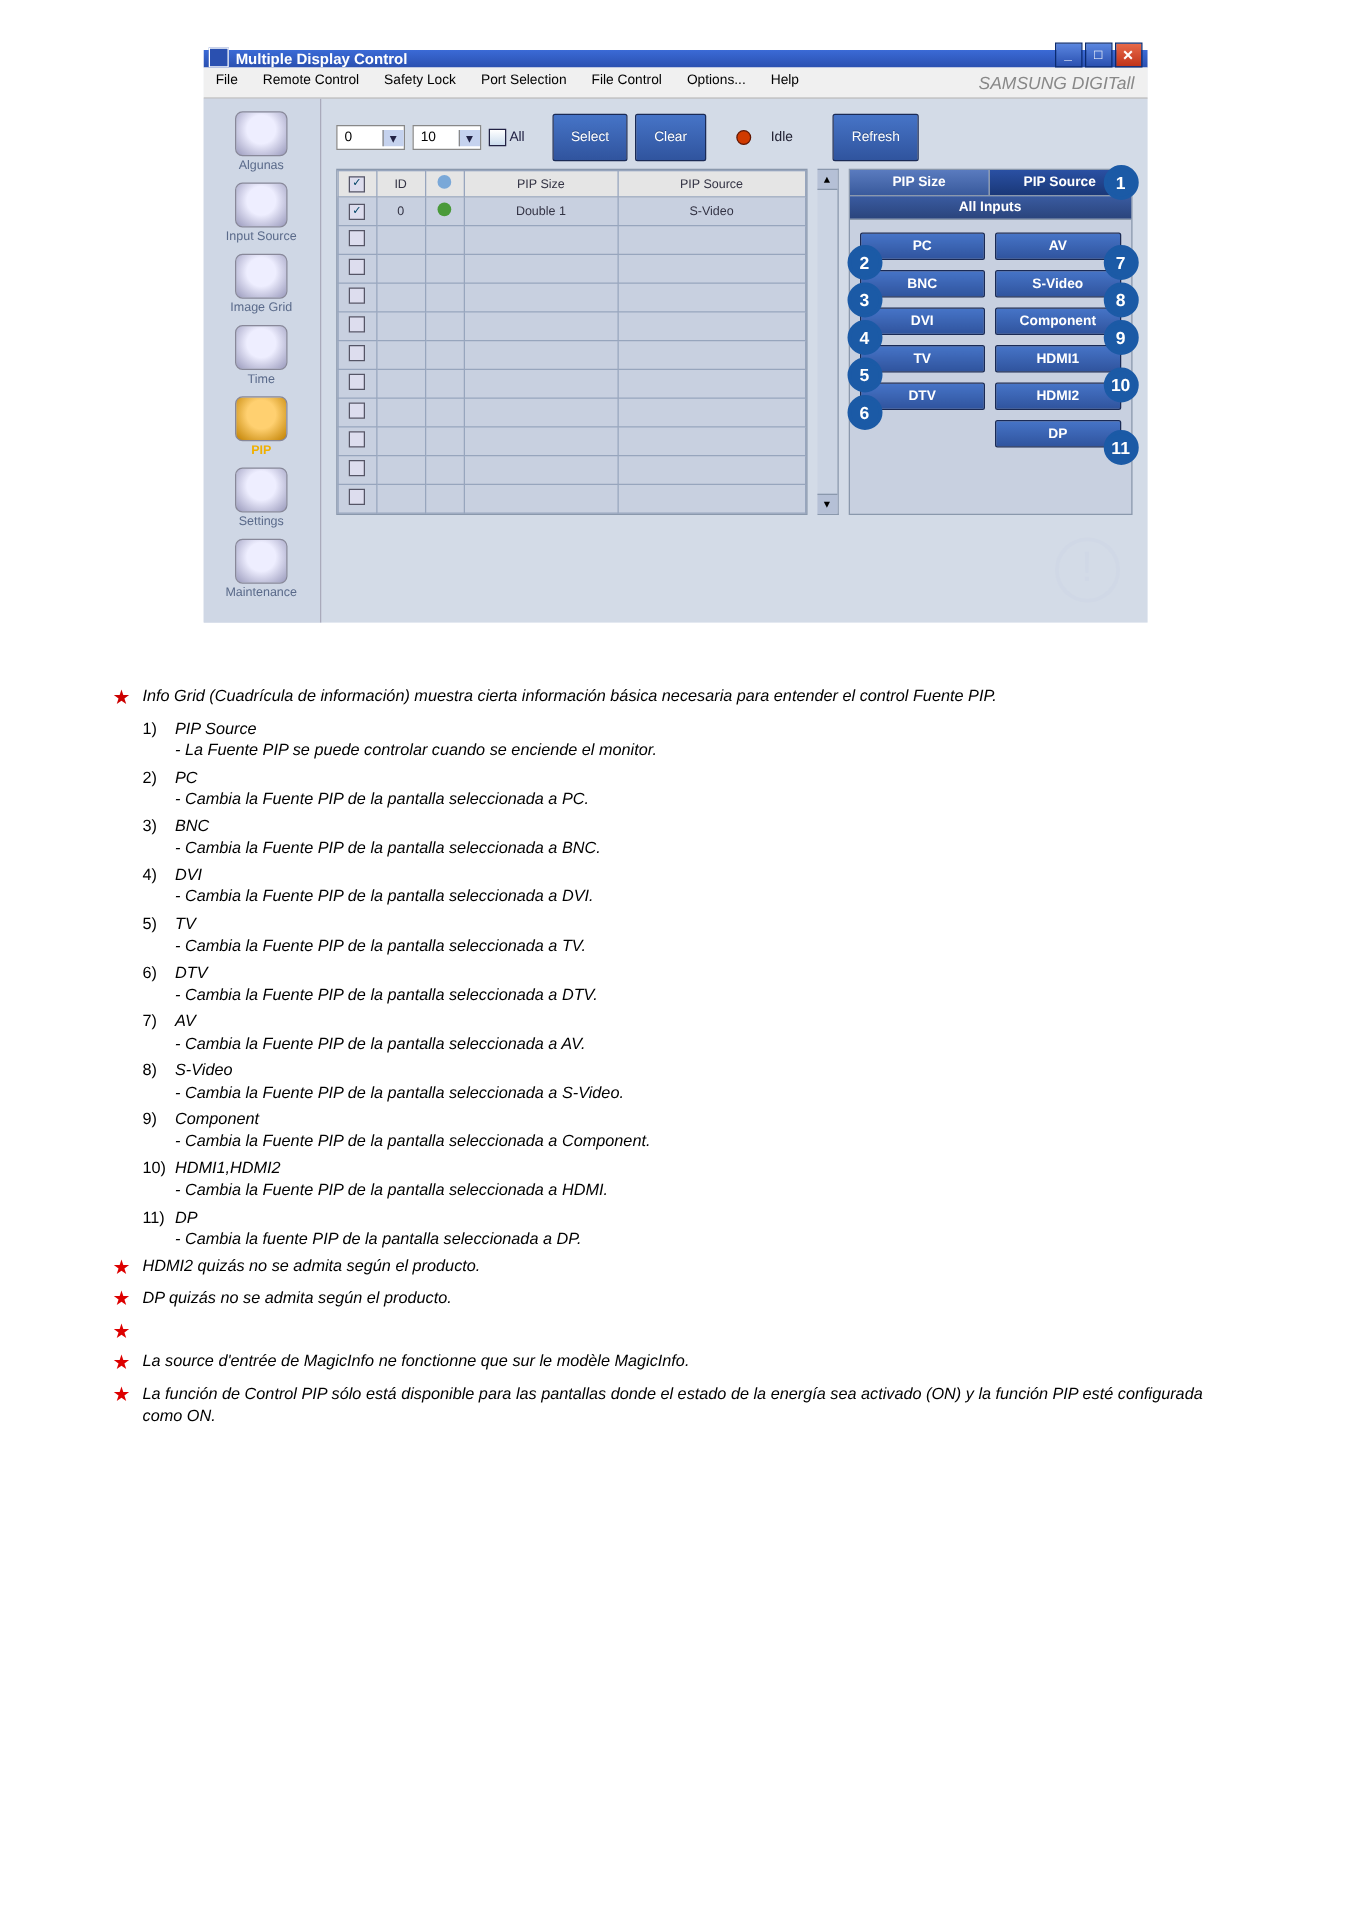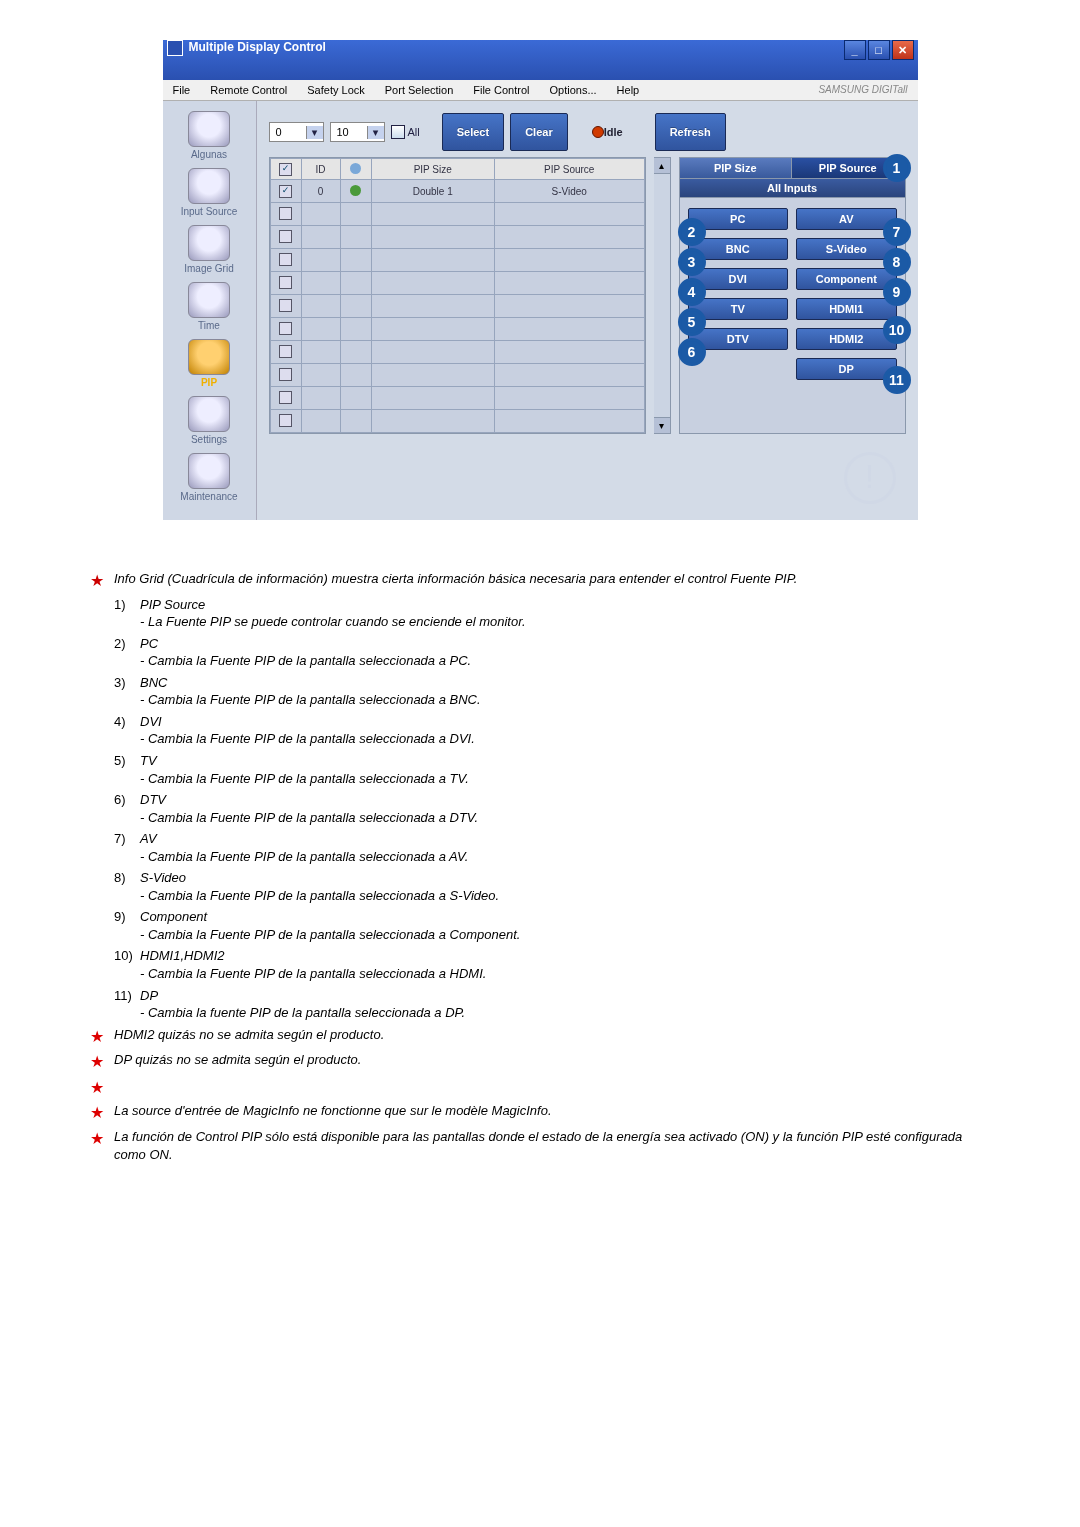--- a/index.html
+++ b/index.html
@@ -12,23 +12,23 @@
   }
   
   .app {
     width: 755px;
     margin: 0 auto 50px auto;
     border: 1px solid #3b5x;
     background: #ebeef5;
   }
   .titlebar {
     background: linear-gradient(#3b6ad6,#2a50b0);
-    height: 40px;
+    height: 14px;
     display: flex;
-    align-items: flex-start;
+    align-items: flex-end;
     padding: 0 4px;
     color: #fff;
     font-size: 12px;
     font-weight: bold;
   }
   .titlebar .title-icon {
     width: 14px; height: 14px;
     background: #2a50b0;
     border: 1px solid #fff;
     margin-right: 6px;
@@ -43,21 +43,21 @@
     color: #fff;
   }
   .win-btn.close { background: linear-gradient(#e86a4a,#c0331a); }
   .menubar {
     background: #f0f0f0;
     border-bottom: 1px solid #b0b0b0;
     display: flex;
     font-size: 11px;
   }
   .menubar .menu-item { padding: 4px 10px; }
-  .brand { margin-left: auto; padding: 4px 10px; font-style: italic; color: #888; font-size: 10px; }
+  .brand { margin-left: auto; padding: 4px 10px; font-style: italic; color: #888; font-size: 14px; }
   .client {
     display: flex;
     background: #d3dbe7;
   }
   .sidebar {
     width: 93px;
     background: #cfd7e5;
     border-right: 1px solid #aab;
     padding: 10px 0;
   }
@@ -98,24 +98,24 @@
   .combo .arrow{width:16px;background:#c5d2ee;border-left:1px solid #888;text-align:center;color:#224;}
   .allchk{display:flex;align-items:center;gap:3px;font-size:11px;color:#224;}
   .allchk .chk{width:12px;height:12px;border:1px solid #224;background:linear-gradient(#fff,#cde);}
   .blue-btn {
     background: linear-gradient(#4674c7,#30549e);
     border: 1px solid #1a2a55;
     color: #fff;
     font-size: 11px;
     padding: 12px 14px;
     border-radius: 2px;
-    font-weight: bold;
+    font-weight: normal;
     text-shadow: 0 -1px 0 rgba(0,0,0,.3);
   }
-  .idle { display:flex;align-items:center;gap:0;color:#223;font-size:11px;font-weight:bold; }
+  .idle { display:flex;align-items:center;gap:16px;color:#223;font-size:11px; }
   .idle .dot{width:10px;height:10px;border-radius:50%;background:#d03a00;border:1px solid #601500;}
   .content{display:flex;gap:8px;}
   .grid{
     flex:1;
     border:1px solid #8a98ac;
     background:#c8d0e0;
   }
   .grid table{width:100%;border-collapse:collapse;font-size:10px;color:#334;}
   .grid th{background:#e5e5e5;border:1px solid #97a5bd;padding:3px 4px;font-weight:normal;}
   .grid td{border:1px solid #97a5bd;padding:3px 4px;height:16px;text-align:center;}

